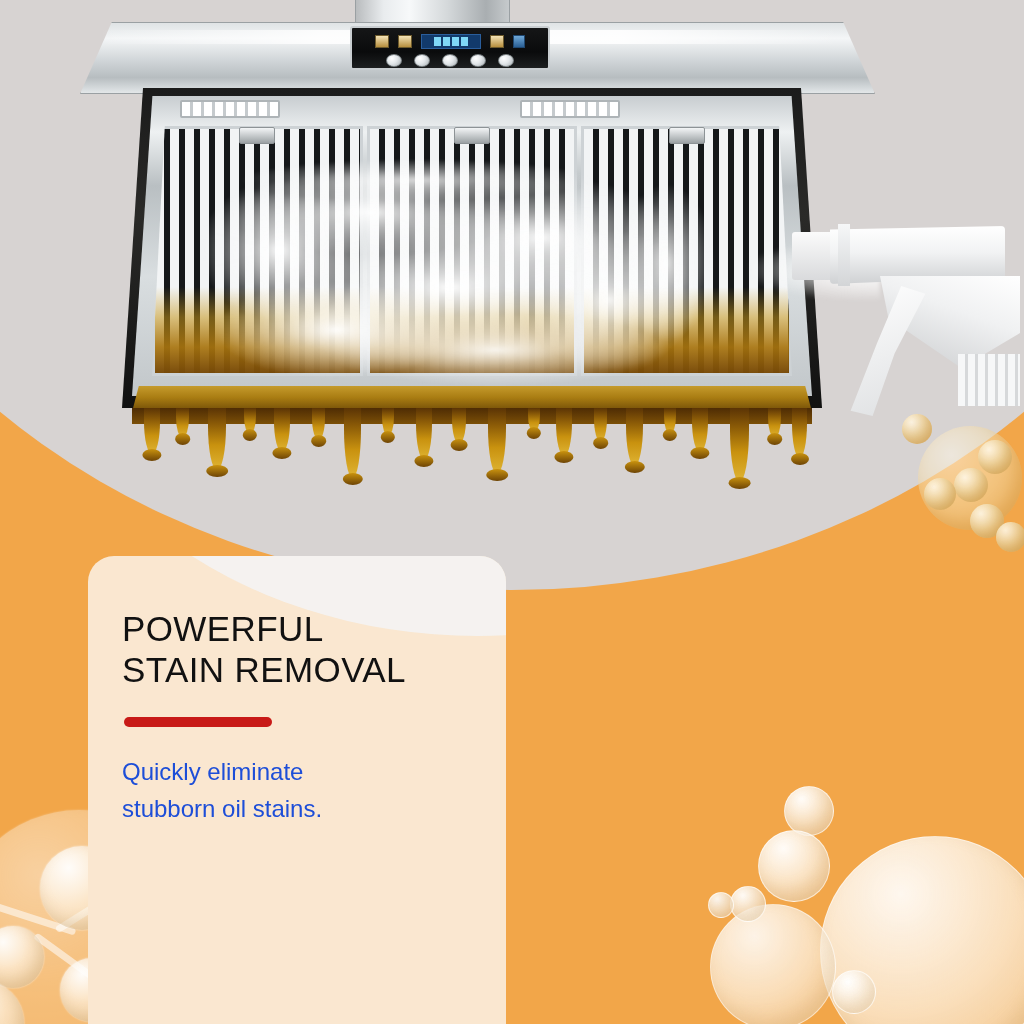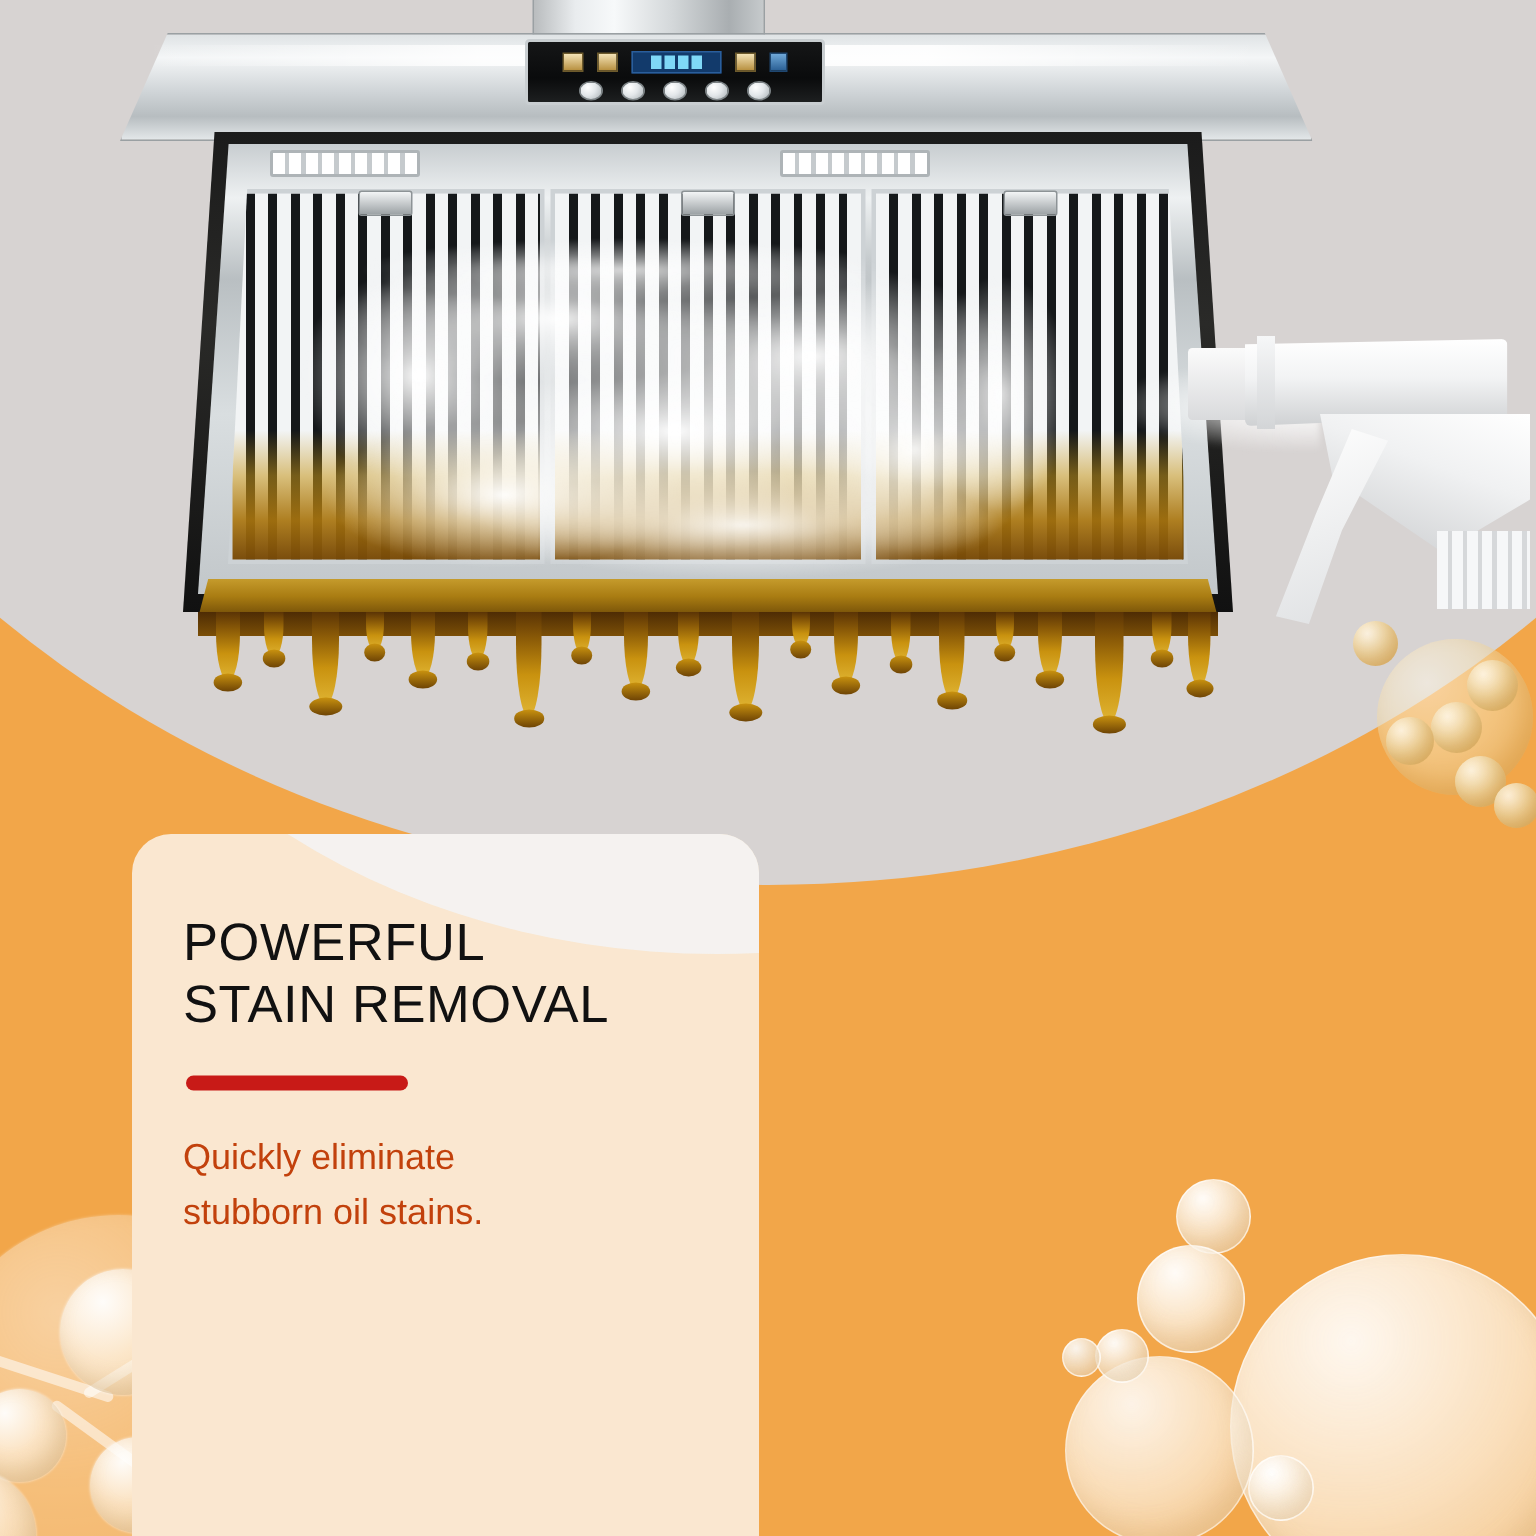--- a/index.html
+++ b/index.html
@@ -237,21 +237,21 @@
   .card-inner{ position:relative; z-index:2; }
   .card-title{
     font-size:35px; line-height:1.18; letter-spacing:.4px;
     color:#111; font-weight:400; white-space:pre-line;
   }
   .rule{
     width:148px; height:10px; border-radius:6px; background:#C81A17;
     margin:26px 0 26px 2px;
   }
   .card-body{
-    font-size:24px; line-height:1.55; color:#c2410c; font-weight:400;
+    font-size:24px; line-height:1.55; color:#1d4ed8; font-weight:400;
     white-space:pre-line;
   }
 </style>
 </head>
 <body>
 
 <div id="stage">
 
   <div class="bg-orange"></div>
   <div class="bg-gray-top"></div>

